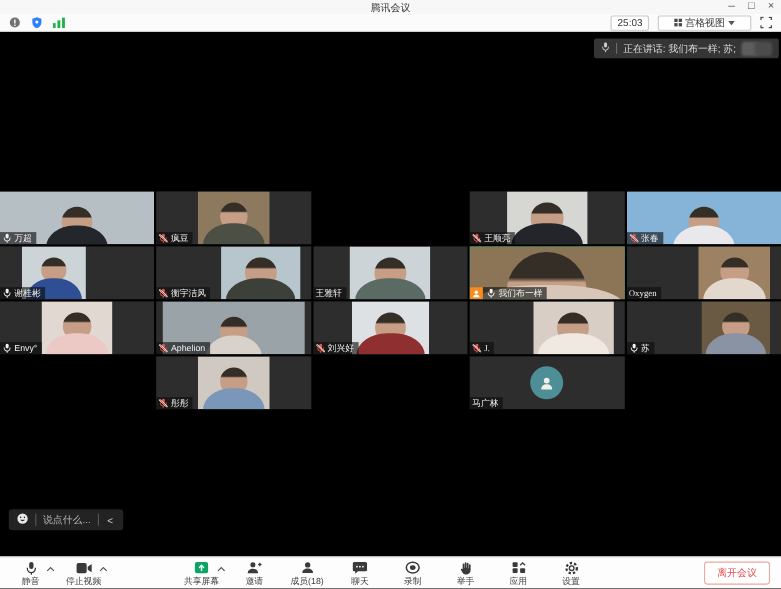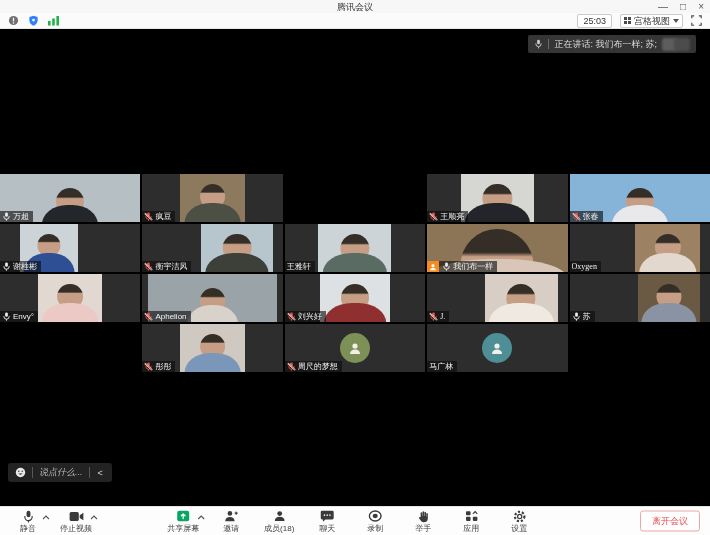--- a/index.html
+++ b/index.html
@@ -1,45 +1,45 @@
 <!DOCTYPE html>
 <html><head>
 <meta charset="utf-8">
 <style>
   * { margin:0; padding:0; box-sizing:border-box; }
   html,body { width:710px; height:535px; overflow:hidden;
     font-family:"Liberation Sans","DejaVu Sans",sans-serif; background:#000; }
   .window { width:710px; height:535px; display:flex; flex-direction:column; background:#fff; }
 
   
-  .titlebar { height:13px; background:#f7f7f7; position:relative; flex:0 0 auto; }
+  .titlebar { height:13px; background:#f7f7f7; position:relative; flex:0 0 auto;font-family:Liberation Mono, monospace; }
   .titlebar .title { position:absolute; left:0; right:0; top:1px; text-align:center;
     font-size:9px; color:#333; }
   .win-controls { position:absolute; right:6px; top:0; display:flex; gap:12px; height:13px; align-items:center; }
   .win-btn { font-size:10px; color:#555; line-height:10px; cursor:default; }
 
   
   .statusbar { height:16px; background:#fbfbfb; border-bottom:1px solid #e6e6e6;
     display:flex; align-items:center; padding:0 8px; flex:0 0 auto; }
   .sb-left { display:flex; align-items:center; gap:9px; }
   .sb-ic { display:flex; align-items:center; }
   .sb-right { margin-left:auto; display:flex; align-items:center; gap:8px; }
   .time-box { border:1px solid #c9c9c9; border-radius:2px; padding:0 5px; font-size:9px;
     color:#333; line-height:12px; background:#fff; }
-  .view-box { border:1px solid #c9c9c9; border-radius:2px; padding:0 3px; font-size:9px;
+  .view-box { border:1px solid #c9c9c9; border-radius:2px; padding:0 14px; font-size:9px;
     color:#333; line-height:12px; background:#fff; display:flex; align-items:center; gap:3px; }
   .grid-glyph { display:grid; grid-template-columns:3px 3px; grid-template-rows:3px 3px; gap:1px; }
   .grid-glyph i { background:#4a4a4a; }
   .caret-down { width:0; height:0; border-left:3px solid transparent; border-right:3px solid transparent;
     border-top:4px solid #555; }
 
   
   .stage { position:relative; height:477px; background:#000; flex:0 0 auto; }
 
-  .speaking-bar { position:absolute; top:6px; right:14px; height:18px;
+  .speaking-bar { position:absolute; top:6px; right:2px; height:18px;
     background:rgba(58,58,58,.92); border-radius:2px; display:flex; align-items:center;
     gap:5px; padding:0 6px; }
   .speaking-bar .sep { width:1px; height:10px; background:#6a6a6a; }
   .speaking-text { font-size:9px; color:#ddd; white-space:nowrap; }
   .sp-avatars { display:flex; }
   .sp-avatar { width:16px; height:13px; border-radius:3px; background:#5d5d5d; filter:blur(1px); }
   .sp-avatar + .sp-avatar { margin-left:-4px; background:#4c4c4c; }
 
   
   .pgrid { position:absolute; left:0; top:145px; width:710px;
@@ -71,21 +71,21 @@
     overflow:hidden; text-overflow:ellipsis; }
   .mic-wrap { display:flex; align-items:center; }
   .host-badge { width:12px; height:11px; background:#f68b1f; display:flex;
     align-items:center; justify-content:center; margin:-1px 1px -1px -2px; }
 
   
   .chat-hint { position:absolute; left:8px; bottom:24px; height:19px;
     background:rgba(38,38,38,.92); border-radius:3px; display:flex; align-items:center;
     gap:6px; padding:0 7px; }
   .chat-hint .sep { width:1px; height:11px; background:#585858; }
-  .chat-placeholder { font-size:9px; color:#b9b9b9;font-style:italic; }
+  .chat-placeholder { font-size:9px; color:#b9b9b9; }
   .chat-collapse { font-size:9px; color:#d8d8d8; padding:0 2px; cursor:default; }
 
   
   .bottombar { height:29px; background:#fdfdfd; border-top:1px solid #e4e4e4;
     display:flex; align-items:center; padding:0 6px; flex:1; }
   .tb-group-left { display:flex; align-items:flex-end; gap:4px; }
   .tb-group-center { display:flex; align-items:flex-end; gap:4px; position:absolute;
     left:50%; transform:translateX(-51%); }
   .tb-item { display:flex; flex-direction:column; align-items:center; width:44px; cursor:default; }
   .tb-item .ic { height:14px; display:flex; align-items:center; justify-content:center; }
@@ -428,43 +428,20 @@
                   <path d="M2.5 5.3v.8a3.5 3.5 0 0 0 7 0v-.8" fill="none" stroke="#e0564a" stroke-width="1.2"></path>
                   <rect x="5.4" y="9.4" width="1.2" height="2.2"></rect>
                 </g>
                 <line x1="1.2" y1="1.8" x2="10.8" y2="10.6" stroke="#fff" stroke-width="2"></line>
                 <line x1="1.2" y1="1.8" x2="10.8" y2="10.6" stroke="#e0564a" stroke-width="1.2"></line>
               </svg>
             </span>
       <span class="pname">彤彤</span>
     </div>
   </div>
-        <div class="tile" style="grid-area: 4 / 3;">
-    <div class="avatar-circle" style="--avatarbg: #7d9157;">
-            <svg width="16" height="16" viewBox="0 0 16 16" fill="#f2efe6">
-              <circle cx="8" cy="6" r="2.6"></circle>
-              <path d="M3 14c0-3 2.2-4.6 5-4.6s5 1.6 5 4.6z"></path>
-            </svg>
-          </div>
-    <div class="label">
-
-      <span class="mic-wrap">
-              <svg width="9" height="9" viewBox="0 0 12 12">
-                <g fill="#e0564a">
-                  <rect x="4.2" y="0.6" width="3.6" height="5.8" rx="1.8"></rect>
-                  <path d="M2.5 5.3v.8a3.5 3.5 0 0 0 7 0v-.8" fill="none" stroke="#e0564a" stroke-width="1.2"></path>
-                  <rect x="5.4" y="9.4" width="1.2" height="2.2"></rect>
-                </g>
-                <line x1="1.2" y1="1.8" x2="10.8" y2="10.6" stroke="#fff" stroke-width="2"></line>
-                <line x1="1.2" y1="1.8" x2="10.8" y2="10.6" stroke="#e0564a" stroke-width="1.2"></line>
-              </svg>
-            </span>
-      <span class="pname">周尺的梦想</span>
-    </div>
-  </div>
         <div class="tile" style="grid-area: 4 / 4;">
     <div class="avatar-circle" style="--avatarbg: #4e8f97;">
             <svg width="16" height="16" viewBox="0 0 16 16" fill="#f2efe6">
               <circle cx="8" cy="6" r="2.6"></circle>
               <path d="M3 14c0-3 2.2-4.6 5-4.6s5 1.6 5 4.6z"></path>
             </svg>
           </div>
     <div class="label">
 
       <span class="pname">马广林</span>

